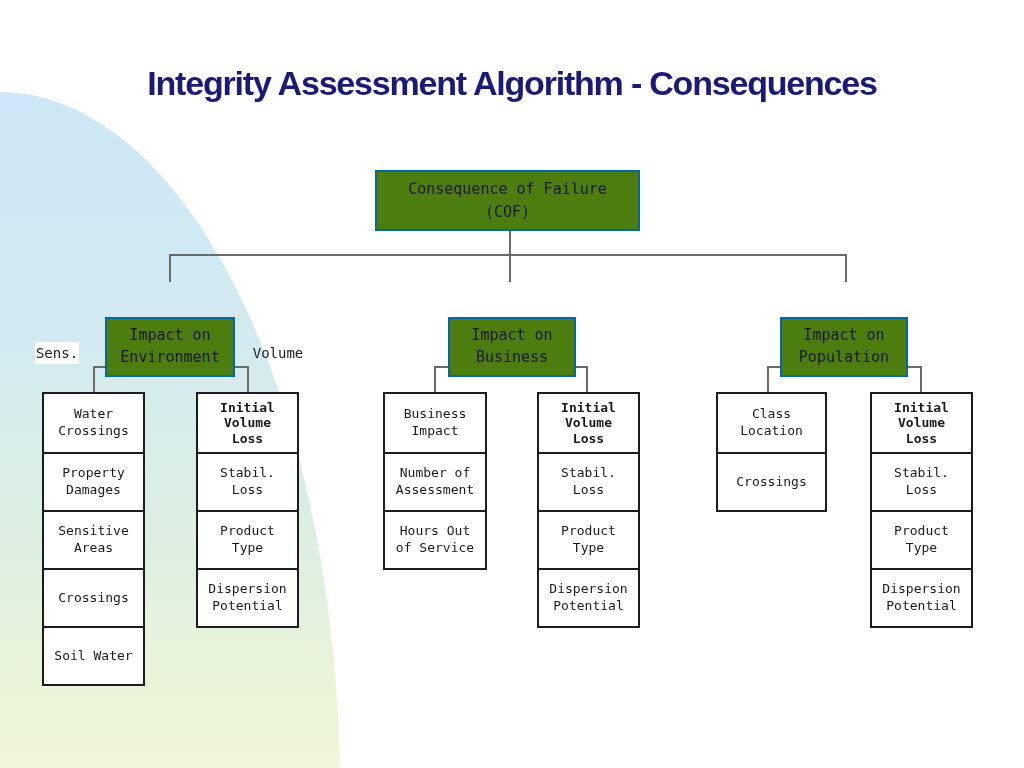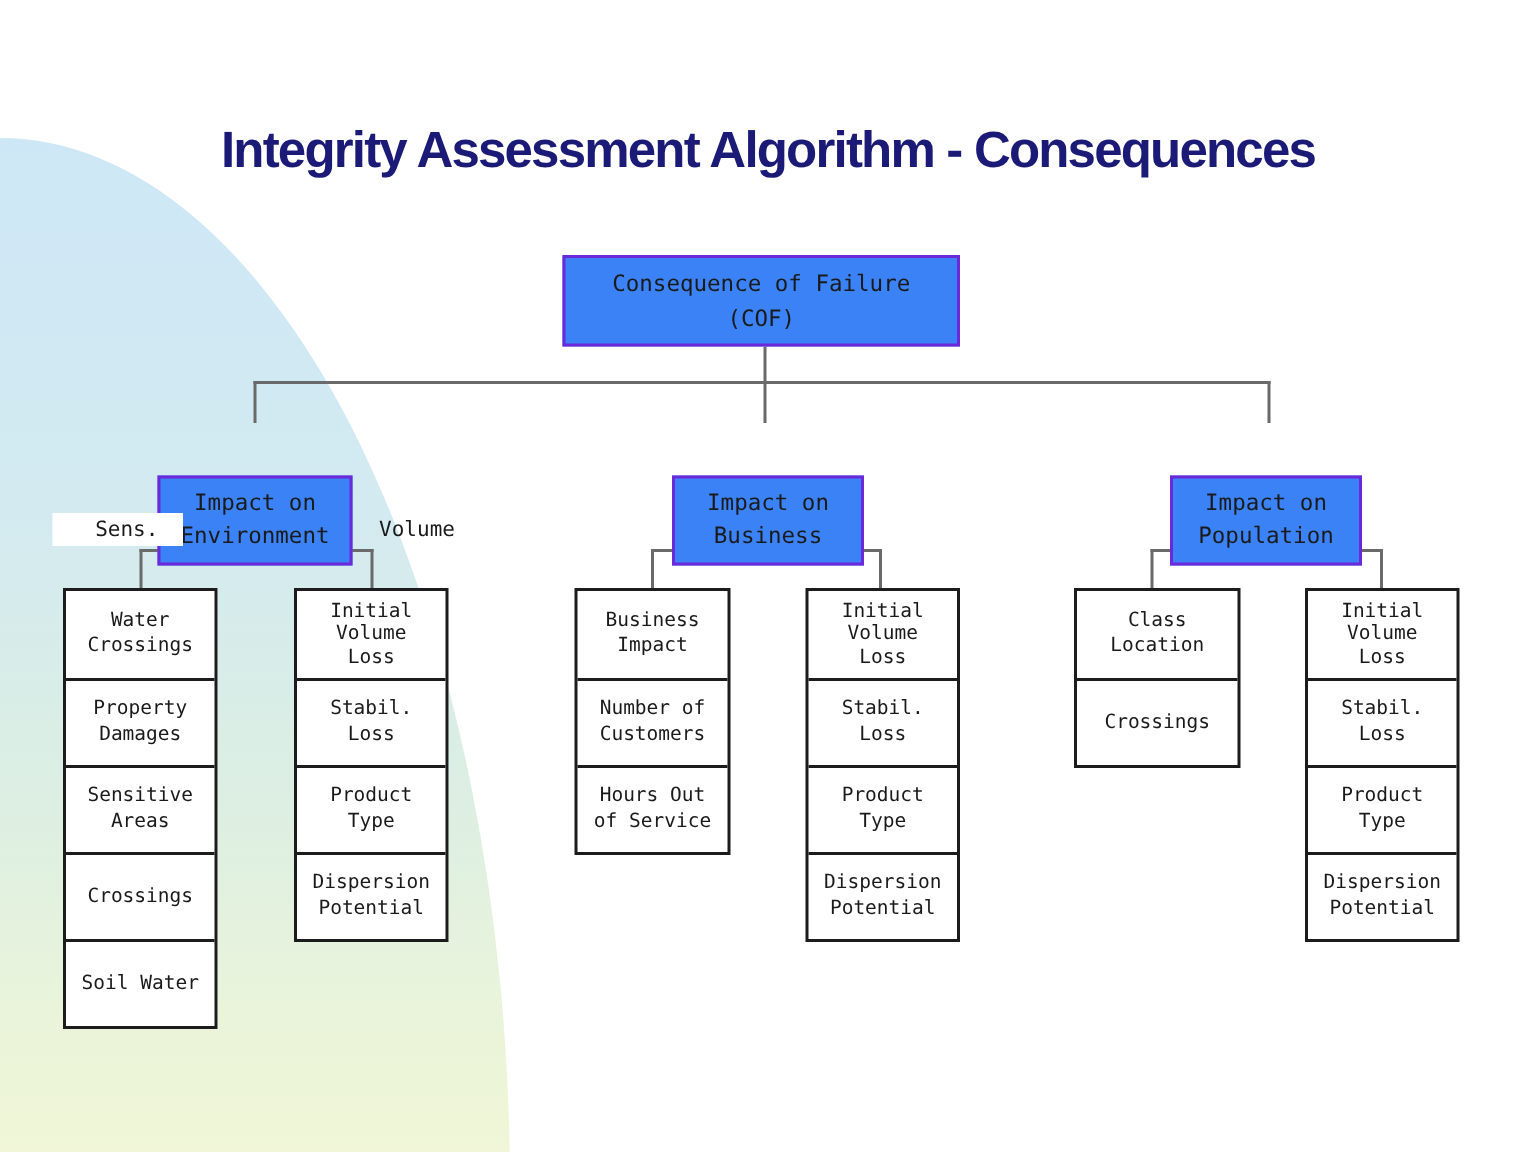--- a/index.html
+++ b/index.html
@@ -7,44 +7,44 @@
     position:relative;width:1024px;height:768px;background:#ffffff;
     overflow:hidden;font-family:"DejaVu Sans Mono", monospace;color:#1a1a1a;
   }
   .blob{
     position:absolute;left:-340px;top:92px;width:680px;height:1400px;
     border-radius:50%;
     background:linear-gradient(180deg,#cde7f6 0%,#d3eaf0 18%,#ddefe2 32%,#eaf4da 42%,#f6f8d2 55%,#fafad2 70%);
     z-index:0;
   }
   .title{
-    position:absolute;left:0;top:81px;width:1024px;text-align:center;
+    position:absolute;left:0;top:64px;width:1024px;text-align:center;
     font-family:"Liberation Sans", sans-serif;font-weight:700;
     font-size:34px;letter-spacing:-1.2px;color:#1b1b77;z-index:3;
     white-space:nowrap;
   }
   .line{position:absolute;background:#6a6a6a;z-index:1;}
   .node{
-    position:absolute;box-sizing:border-box;background:#3b82f6;
-    border:2px solid #6d28d9;display:flex;align-items:center;justify-content:center;
+    position:absolute;box-sizing:border-box;background:#4d7c0f;
+    border:2px solid #0369a1;display:flex;align-items:center;justify-content:center;
     text-align:center;white-space:pre-line;z-index:2;
   }
   .root{font-size:15px;line-height:1.5;}
   .impact{font-size:15px;line-height:1.45;margin-top:36px;}
   .col{
     position:absolute;box-sizing:border-box;background:#ffffff;
     border:2px solid #1c1c1c;z-index:2;
   }
   .cell{
     box-sizing:border-box;height:58px;display:flex;align-items:center;justify-content:center;
     text-align:center;font-size:13px;line-height:1.3;white-space:pre-line;
     border-top:2px solid #1c1c1c;
   }
   .cell:first-child{border-top:none;}
-  .cell.tall3{line-height:1.2;}
+  .cell.tall3{line-height:1.2;font-weight:bold;}
   .branch-label{
     position:absolute;z-index:3;font-size:14px;line-height:22px;
     text-align:center;white-space:nowrap;
   }
   .chip{background:#ffffff;}
 </style>
 </head>
 <body>
 
 <div class="slide">
@@ -77,21 +77,21 @@
     <div><span>Consequence of Failure</span><br><span>(COF)</span></div>
   </div>
 
   <div class="node impact" style="left:105px;top:281px;width:130px;height:60px;">Impact on
 Environment</div>
   <div class="node impact" style="left:448px;top:281px;width:128px;height:60px;">Impact on
 Business</div>
   <div class="node impact" style="left:780px;top:281px;width:128px;height:60px;">Impact on
 Population</div>
 
-  <div class="branch-label chip" style="left:35px;top:342px;width:75px;height:22px;padding-left:12px;">Sens.</div>
+  <div class="branch-label chip" style="left:35px;top:342px;width:44px;height:22px;">Sens.</div>
   <div class="branch-label" style="left:250px;top:342px;width:56px;height:22px;">Volume</div>
 
   <div class="col" style="left:42px;top:392px;width:103px;">
     <div class="cell">Water
 Crossings</div>
     <div class="cell">Property
 Damages</div>
     <div class="cell">Sensitive
 Areas</div>
     <div class="cell">Crossings</div>
@@ -107,21 +107,21 @@
     <div class="cell">Product
 Type</div>
     <div class="cell">Dispersion
 Potential</div>
   </div>
 
   <div class="col" style="left:383px;top:392px;width:104px;">
     <div class="cell">Business
 Impact</div>
     <div class="cell">Number of
-Customers</div>
+Assessment</div>
     <div class="cell">Hours Out
 of Service</div>
   </div>
 
   <div class="col" style="left:537px;top:392px;width:103px;">
     <div class="cell tall3">Initial
 Volume
 Loss</div>
     <div class="cell">Stabil.
 Loss</div>

